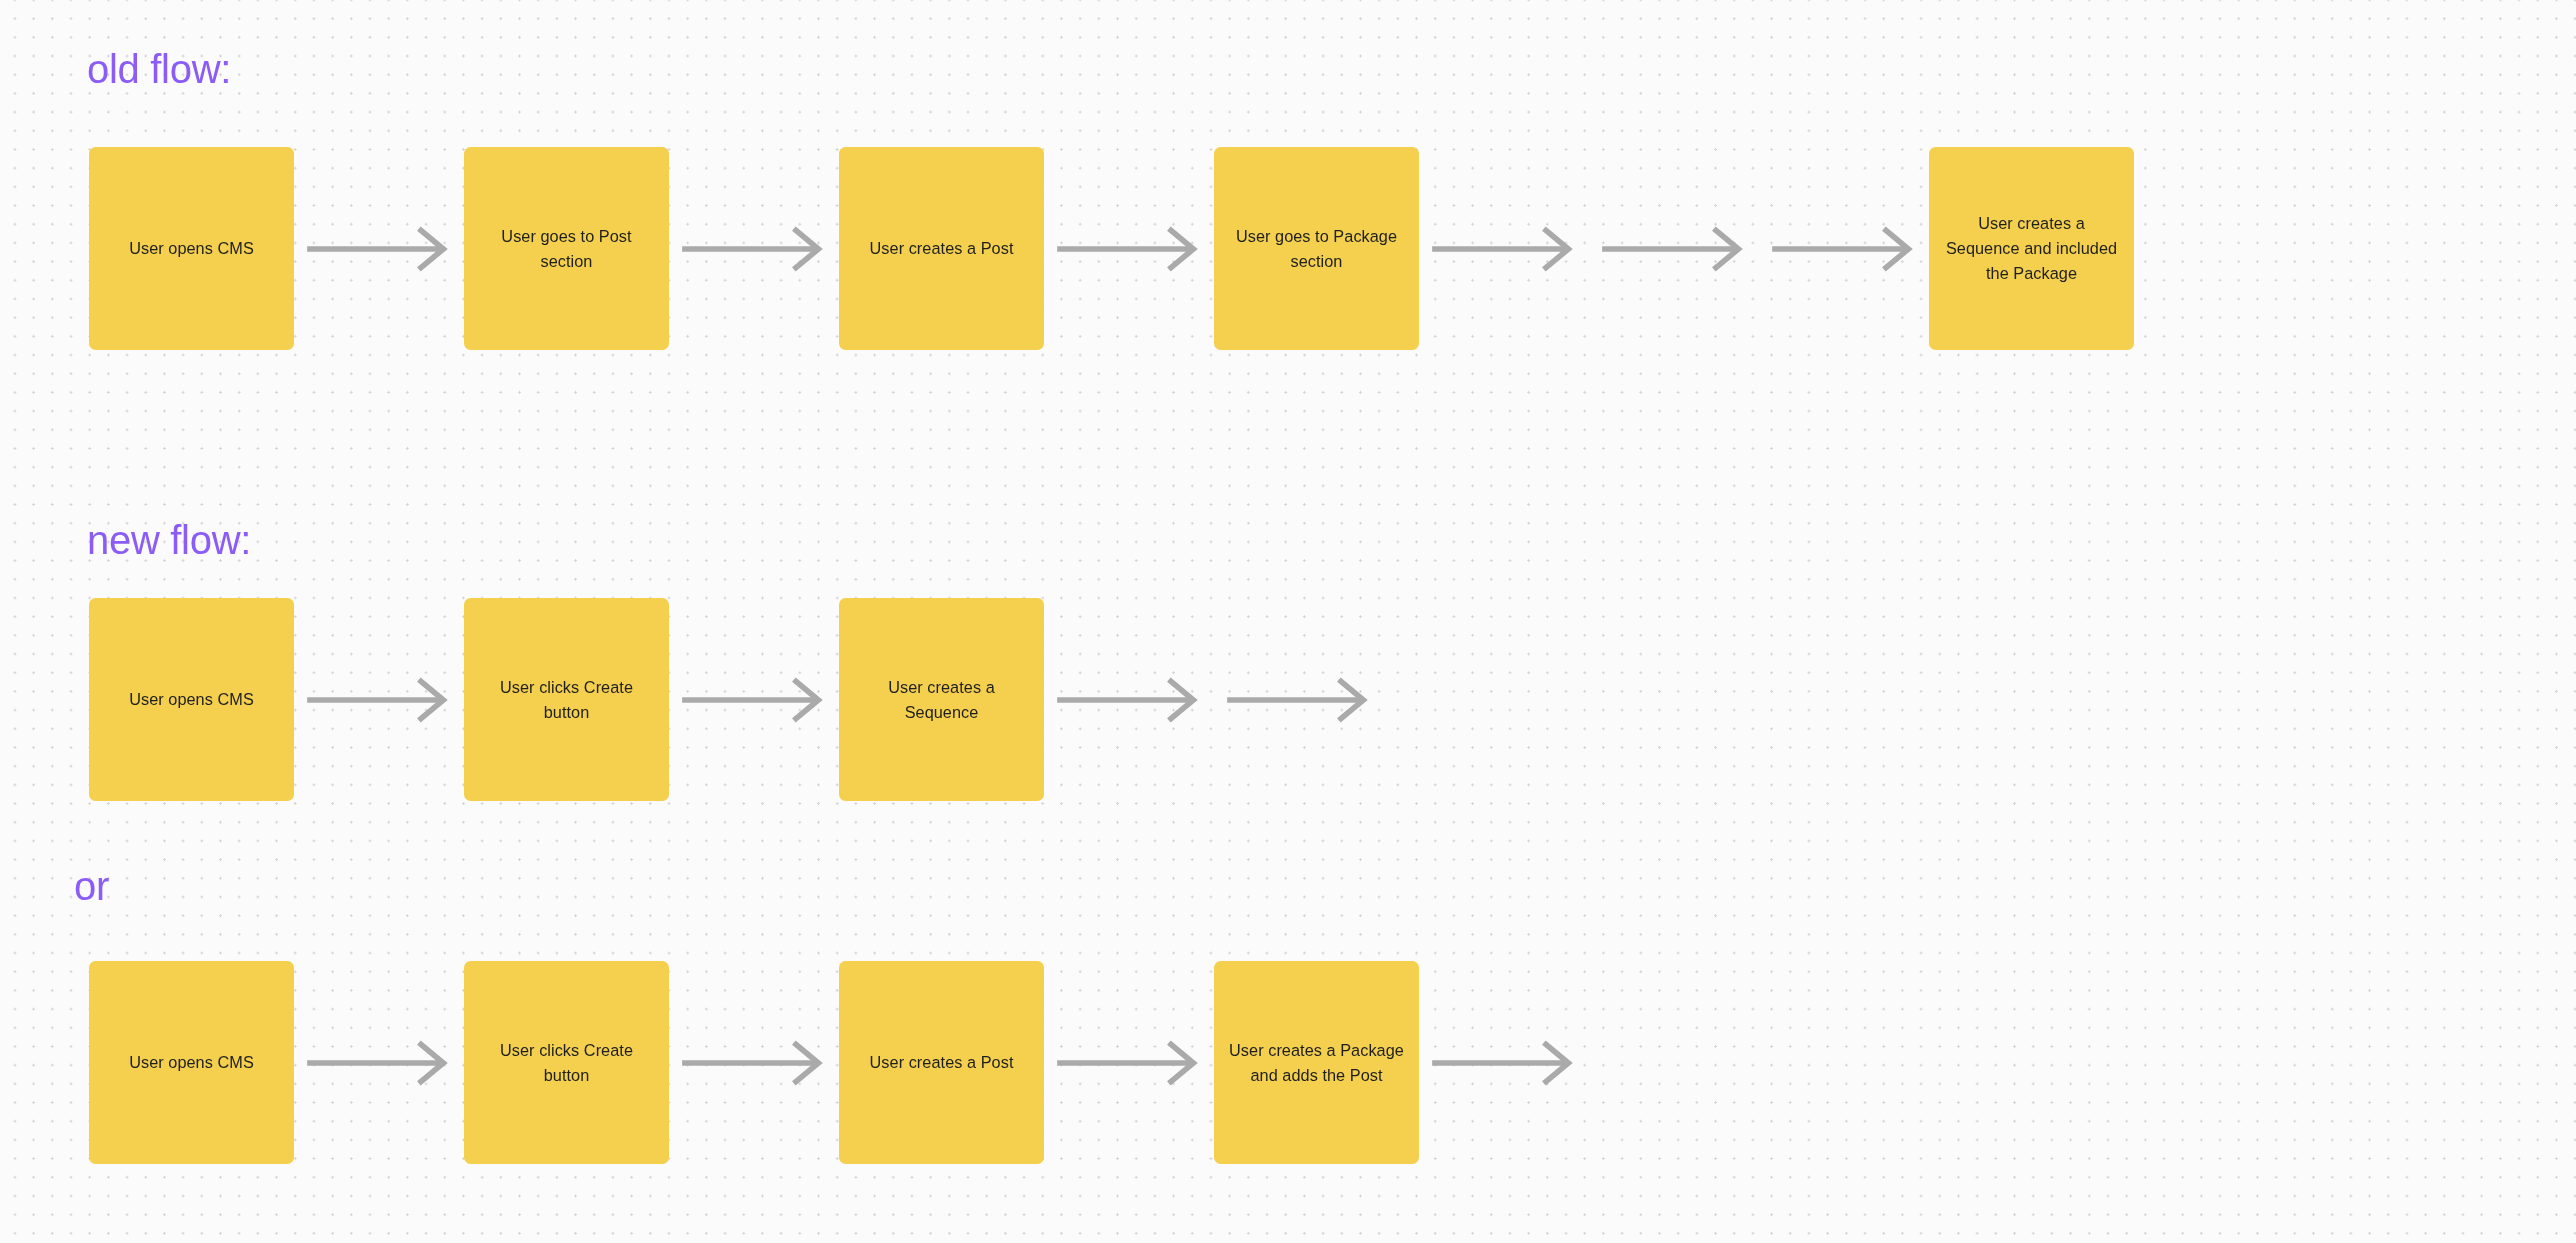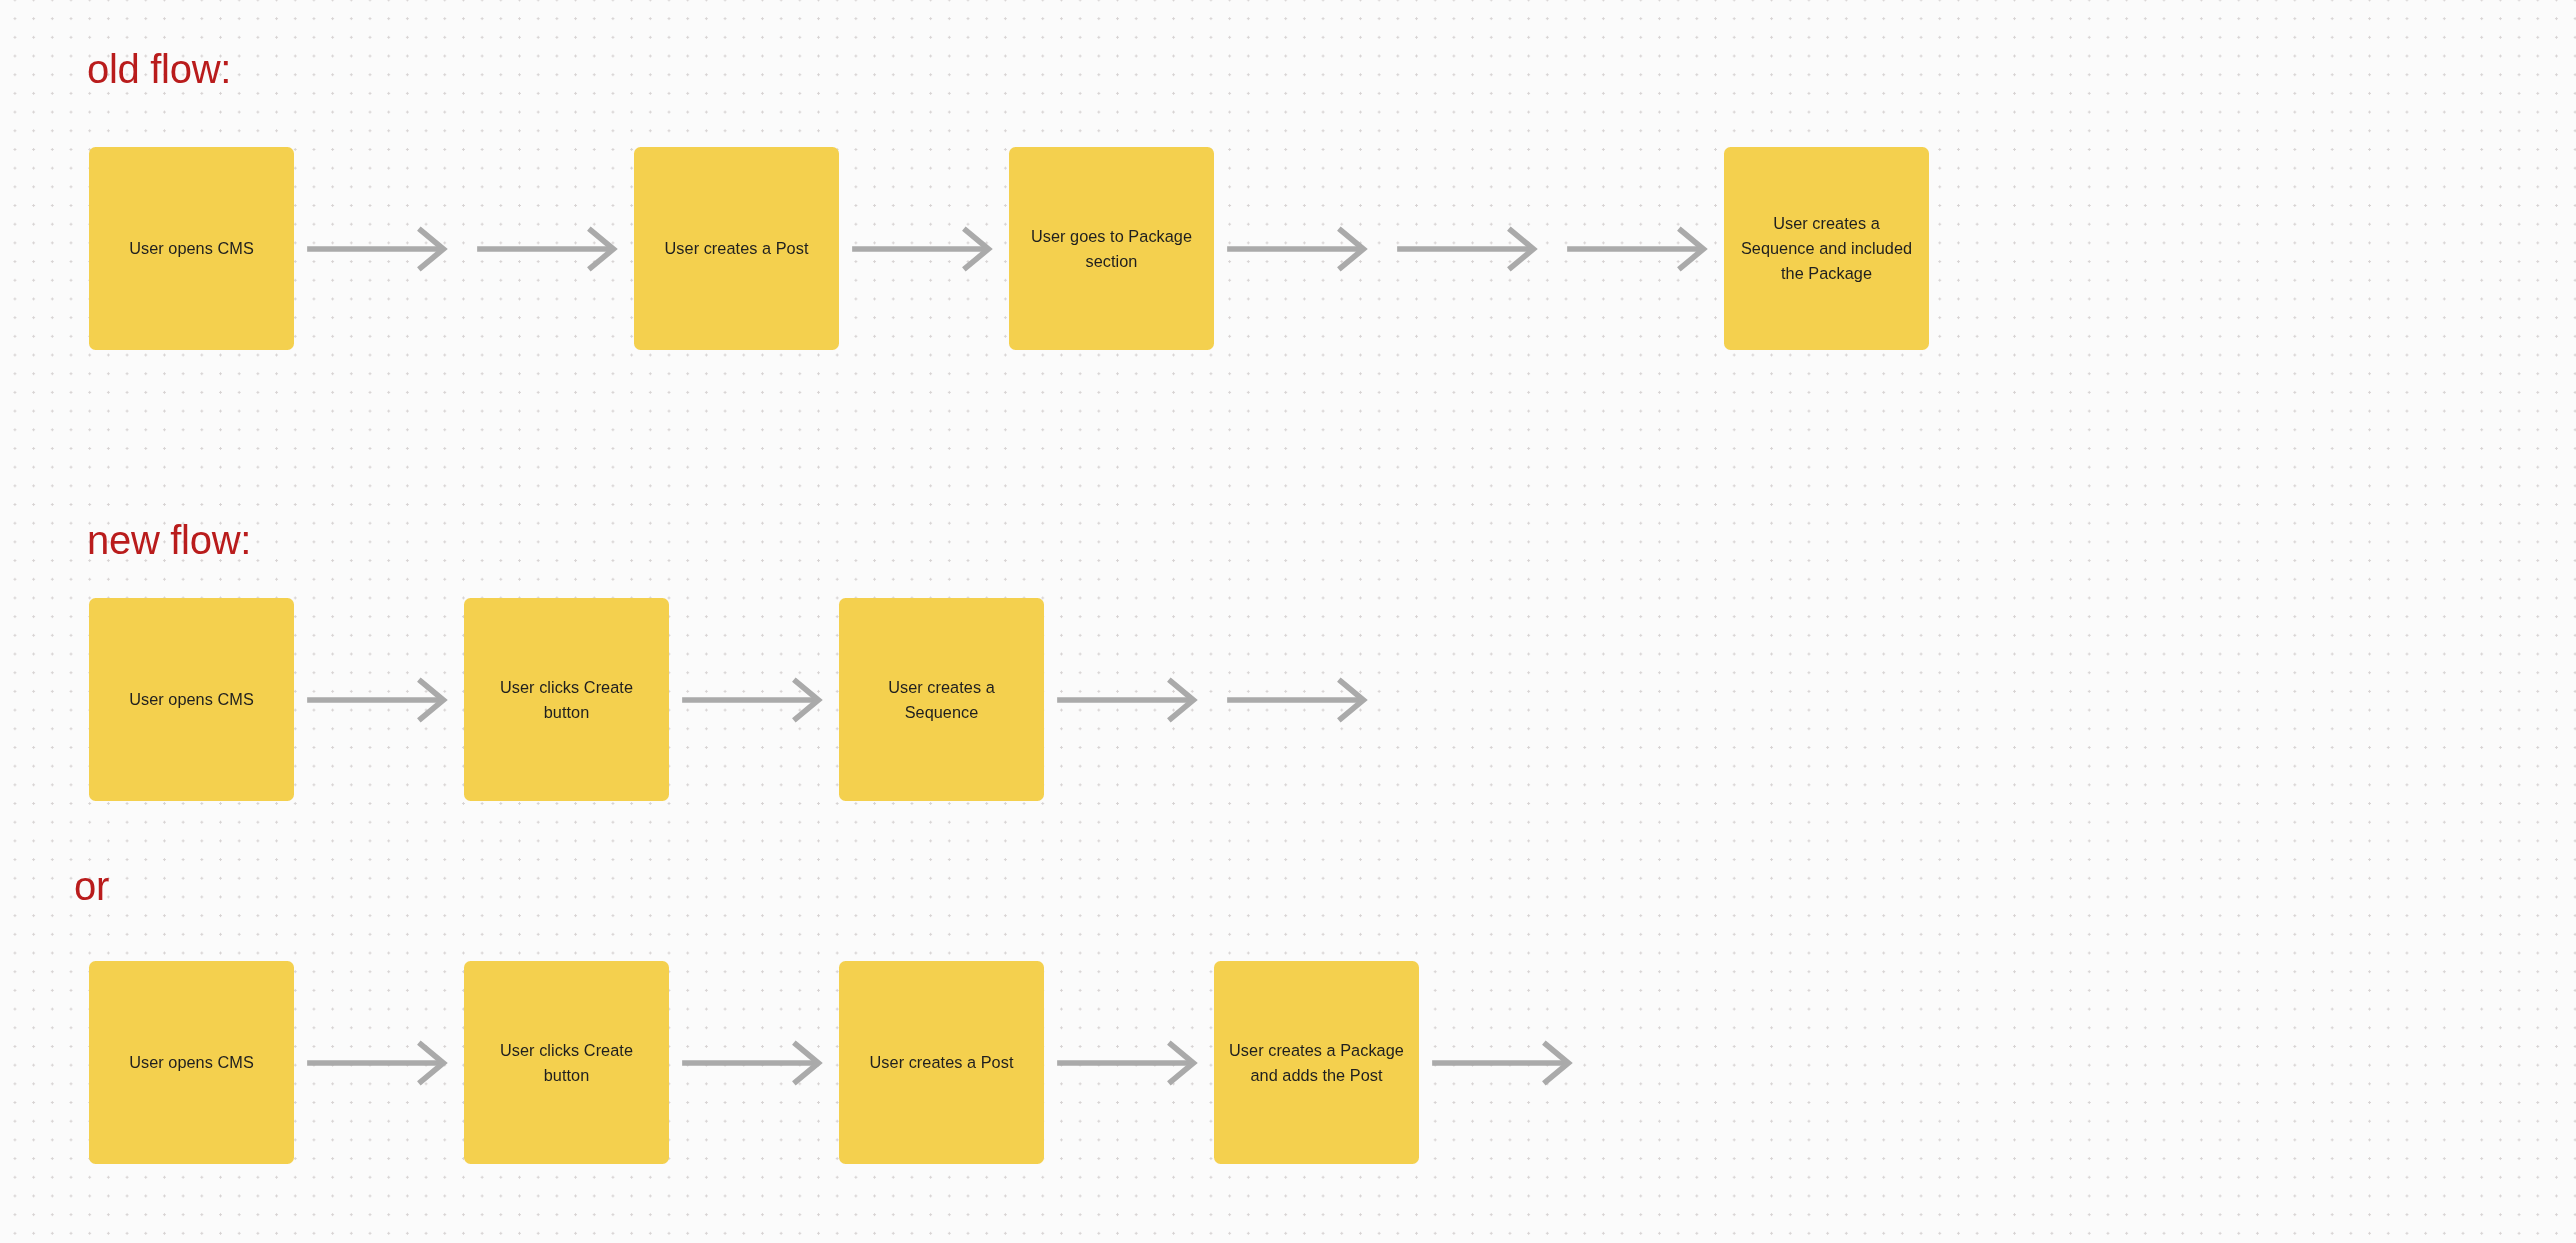--- a/index.html
+++ b/index.html
@@ -21,21 +21,21 @@
   .canvas {
     position: absolute;
     inset: 0;
   }
 
   .section-heading {
     position: absolute;
     font-size: 40px;
     line-height: 1;
     font-weight: 400;
-    color: #b91c1c;
+    color: #8b5cf6;
     letter-spacing: -0.3px;
     white-space: nowrap;
   }
   .heading-old  { left: 87px;  top: 49px; }
   .heading-new  { left: 87px;  top: 520px; }
   .heading-or   { left: 74px;  top: 866px; }
 
   .flow-row {
     position: absolute;
     left: 89px;
@@ -103,20 +103,23 @@
     <div class="node">
       <span class="node-label">User opens CMS</span>
     </div>
     <div class="connector">
       <svg width="170" height="56" viewBox="0 0 182 60" aria-hidden="true">
         <path class="arrow-stroke" d="M 14 30 L 158 30"></path>
         <path class="arrow-head" d="M 136 10 L 160 30 L 136 50"></path>
       </svg>
     </div>
 
+    <div class="node">
+      <span class="node-label">User goes to Post section</span>
+    </div>
     <div class="connector">
       <svg width="170" height="56" viewBox="0 0 182 60" aria-hidden="true">
         <path class="arrow-stroke" d="M 14 30 L 158 30"></path>
         <path class="arrow-head" d="M 136 10 L 160 30 L 136 50"></path>
       </svg>
     </div>
 
     <div class="node">
       <span class="node-label">User creates a Post</span>
     </div>

